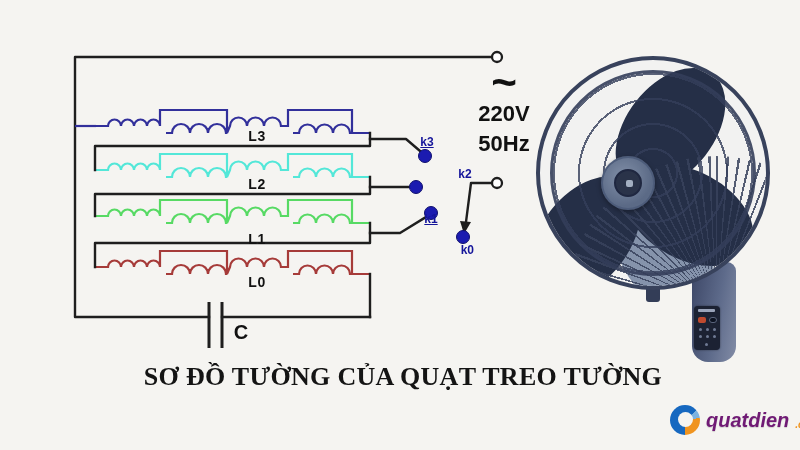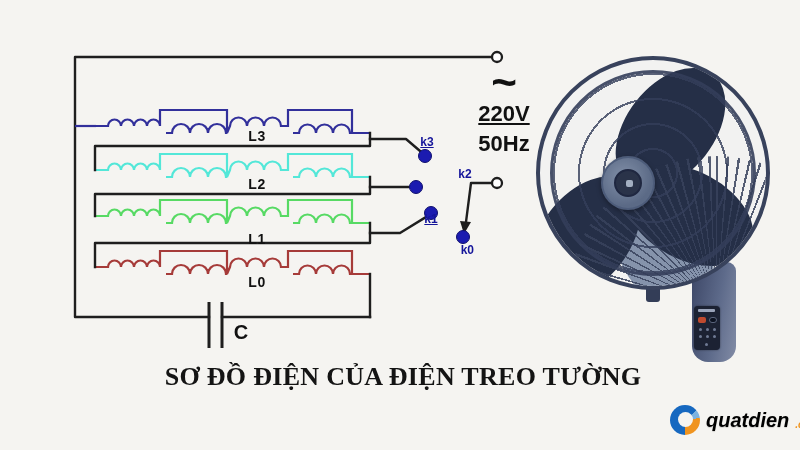--- a/index.html
+++ b/index.html
@@ -73,21 +73,21 @@
   .hub-glyph{position:absolute; left:10px; top:9px; width:7px; height:7px; border-radius:2px; background:#b9c6d6; opacity:.85;}
   
   .logo{left:670px; top:405px; display:flex; align-items:center; gap:6px;}
   .logo-icon{
     width:30px; height:30px; border-radius:50%;
     background:conic-gradient(from 210deg, #1668c0 0deg 200deg, #7db3e0 200deg 232deg, #f0941f 232deg 330deg, #1668c0 330deg 360deg);
     position:relative;
   }
   .logo-icon::after{content:""; position:absolute; left:8px; top:7px; width:15px; height:15px;
     border-radius:50%; background:#f5f4f1;}
-  .logo-text{font-size:20px; font-weight:bold; font-style:italic; color:#000000; text-shadow:0 1px 1px rgba(0,0,0,.15);}
+  .logo-text{font-size:20px; font-weight:bold; font-style:italic; color:#701a75; text-shadow:0 1px 1px rgba(0,0,0,.15);}
   .logo-tld{font-size:10px; font-weight:bold; font-style:italic; color:#f0941f; margin-top:8px;}
 </style>
 </head>
 <body>
 
 <div class="stage">
 
   <svg class="circuit" width="540" height="370" viewBox="0 0 540 370">
     <defs>
       <path id="coil" d="M95,0 H108
@@ -135,24 +135,24 @@
   <div class="abs lbl winding-lbl" style="left:240px; top:232px;">L1</div>
   <div class="abs lbl winding-lbl" style="left:240px; top:275px;">L0</div>
   <div class="abs lbl cap-lbl" style="left:229px; top:322px;">C</div>
 
   <div class="abs lbl k-lbl" style="left:415px; top:136px;text-decoration:underline;">k3</div>
   <div class="abs lbl k-lbl" style="left:405px; top:168px;margin-left:48px;">k2</div>
   <div class="abs lbl k-lbl" style="left:419px; top:213px;text-decoration:underline;">k1</div>
   <div class="abs lbl k-lbl" style="left:450px; top:244px;text-align:right;">k0</div>
 
   <div class="abs lbl ac-tilde" style="left:478px; top:52px;">~</div>
-  <div class="abs lbl ac-val" style="left:473px; top:103px;text-decoration:underline;">220V</div>
+  <div class="abs lbl ac-val" style="left:473px; top:103px;">220V</div>
   <div class="abs lbl ac-val" style="left:473px; top:133px;">50Hz</div>
 
-  <div class="abs title">SƠ ĐỒ ĐIỆN CỦA ĐIỆN TREO TƯỜNG</div>
+  <div class="abs title">SƠ ĐỒ TƯỜNG CỦA QUẠT TREO TƯỜNG</div>
 
   <div class="abs fan-mount">
     <div class="fan-panel">
       <div class="panel-brand"></div>
       <div class="btn-orange"></div>
       <div class="btn-dark"></div>
       <div class="panel-dot" style="left:5px; top:22px;"></div>
       <div class="panel-dot" style="left:12px; top:22px;"></div>
       <div class="panel-dot" style="left:19px; top:22px;"></div>
       <div class="panel-dot" style="left:5px; top:29px;"></div>

